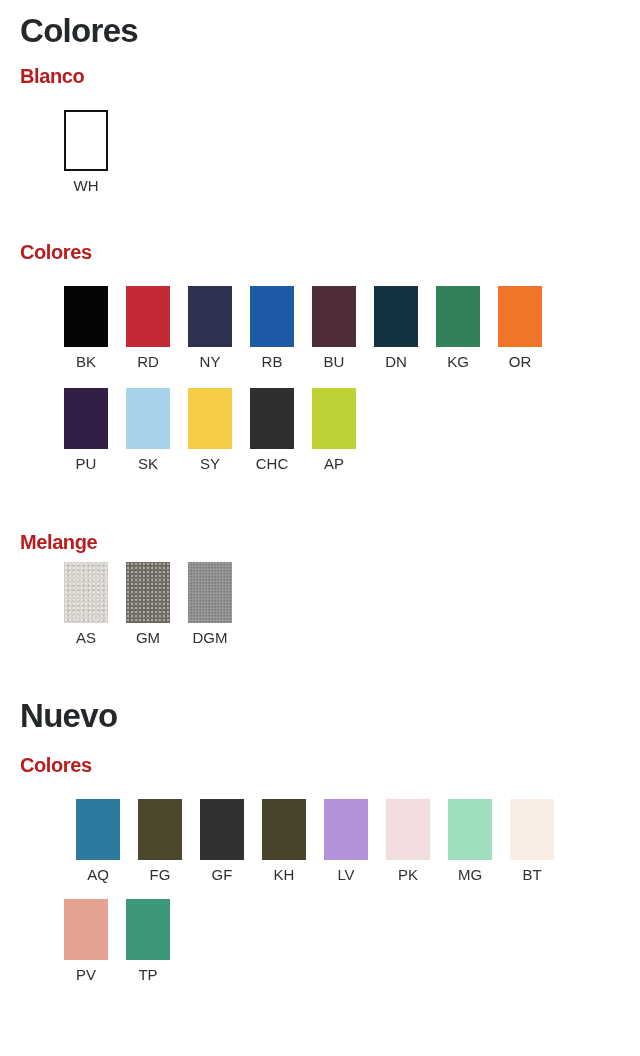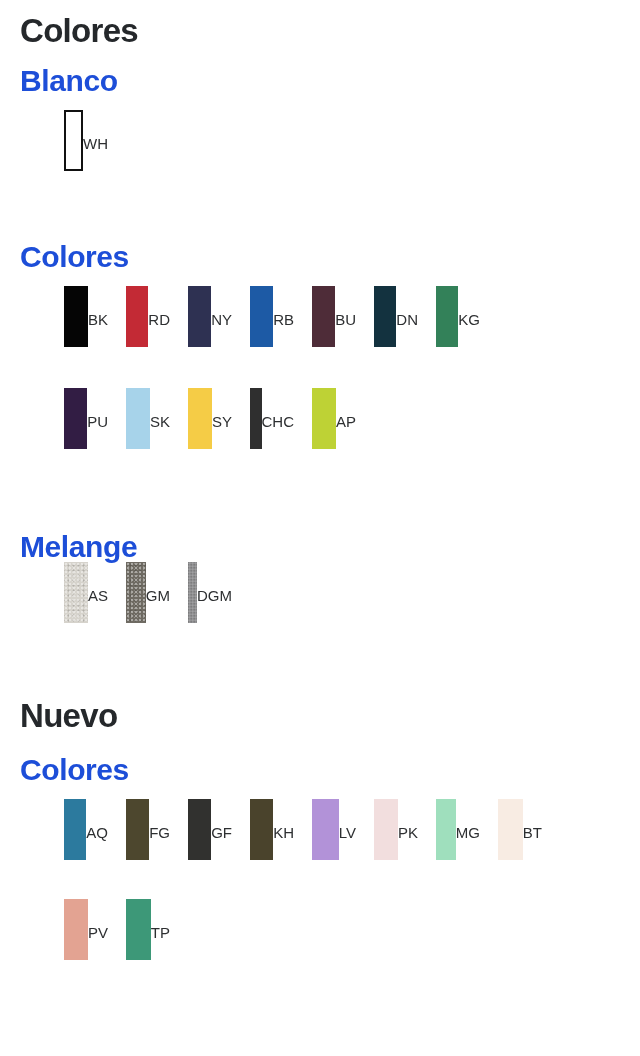--- a/index.html
+++ b/index.html
@@ -26,24 +26,24 @@
   
   .h1 {
     font-size: 33px;
     font-weight: bold;
     letter-spacing: -0.7px;
     color: #25282b;
     line-height: 1;
     margin: 0;
   }
   .h2 {
-    font-size: 30px;
+    font-size: 20px;
     font-weight: bold;
     letter-spacing: -0.4px;
-    color: #1d4ed8;
+    color: #b91c1c;
     line-height: 1;
     margin: 0;
   }
 
   #title-colores      { position: absolute; left: 20px; top: 14px; }
   #sub-blanco         { position: absolute; left: 20px; top: 66px; }
   #sub-colores-1      { position: absolute; left: 20px; top: 242px; }
   #sub-melange        { position: absolute; left: 20px; top: 532px; }
   #title-nuevo        { position: absolute; left: 20px; top: 699px; }
   #sub-colores-2      { position: absolute; left: 20px; top: 755px; }
@@ -53,27 +53,27 @@
     position: absolute;
     left: 64px;
     display: flex;
     flex-wrap: nowrap;
     gap: 18px;
   }
   #grid-blanco   { top: 110px; }
   #grid-colores1 { top: 286px; }
   #grid-colores2 { top: 388px; align-items: flex-end; }
   #grid-melange  { top: 562px; }
-  #grid-nuevo1   { top: 799px; }
+  #grid-nuevo1   { top: 799px; margin-left: 12px; }
   #grid-nuevo2   { top: 899px; justify-content: space-between; }
 
   .swatch-cell {
     width: 44px;
     display: flex;
-    flex-direction: row;
+    flex-direction: column;
     align-items: center;
   }
   .swatch-chip {
     width: 44px;
     height: 61px;
     display: block;
   }
   .swatch-chip.outlined {
     border: 2px solid #111111;
     width: 40px;
@@ -151,20 +151,24 @@
         <span class="swatch-label">BU</span>
       </div>
       <div class="swatch-cell">
         <span class="swatch-chip" style="background: rgb(19, 50, 63);"></span>
         <span class="swatch-label">DN</span>
       </div>
       <div class="swatch-cell">
         <span class="swatch-chip" style="background: rgb(51, 129, 89);"></span>
         <span class="swatch-label">KG</span>
       </div>
+      <div class="swatch-cell">
+        <span class="swatch-chip" style="background: rgb(239, 117, 40);"></span>
+        <span class="swatch-label">OR</span>
+      </div>
     </div>
 
   <div class="swatch-grid" id="grid-colores2">
       <div class="swatch-cell">
         <span class="swatch-chip" style="background: rgb(50, 29, 68);"></span>
         <span class="swatch-label">PU</span>
       </div>
       <div class="swatch-cell">
         <span class="swatch-chip" style="background: rgb(167, 211, 234);"></span>
         <span class="swatch-label">SK</span>

